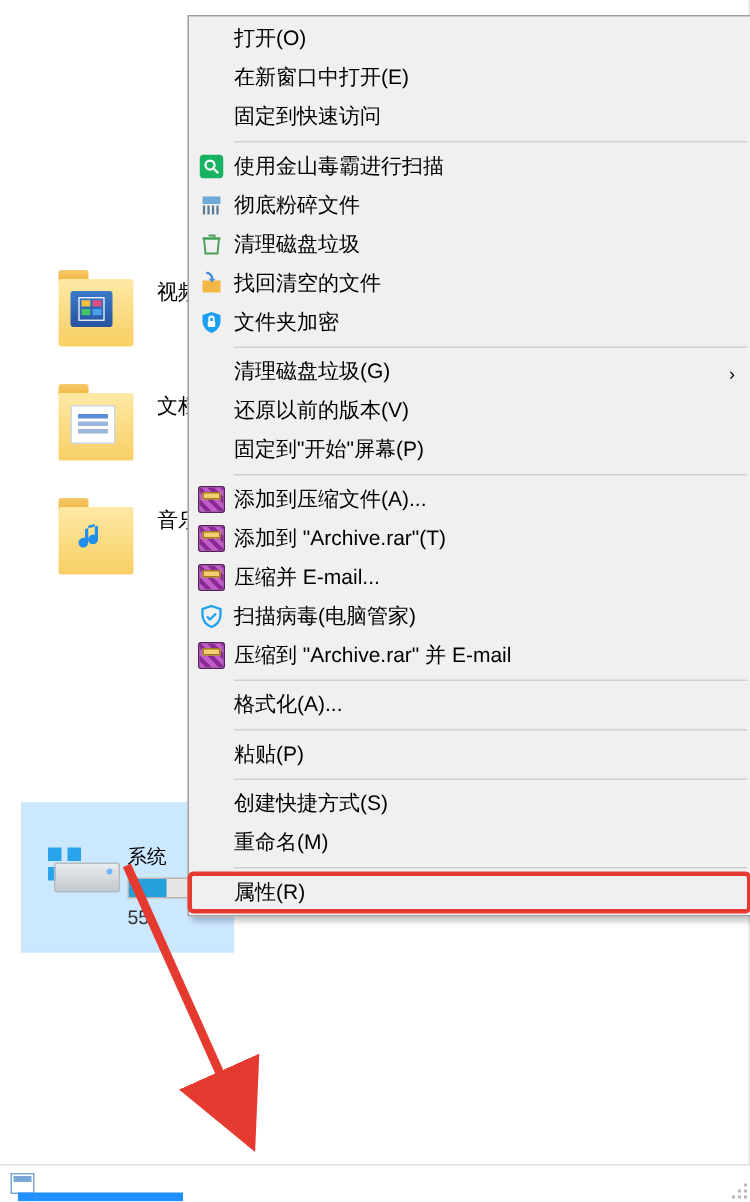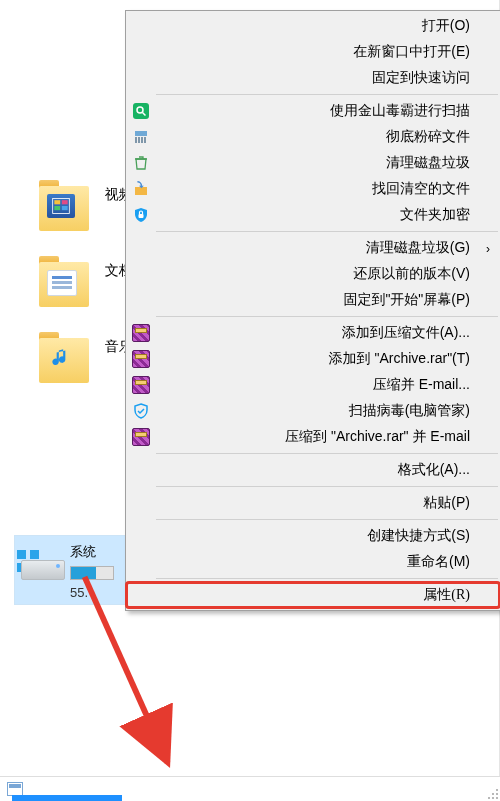--- a/index.html
+++ b/index.html
@@ -15,21 +15,21 @@
   .folder-overlay{position:absolute;left:8px;top:8px;width:28px;height:24px;display:flex;align-items:center;justify-content:center;border-radius:2px;}
   .ov-video{background:linear-gradient(#3a7ac8,#2654a0);} 
   .ov-video svg{width:20px;height:20px;}
   .ov-doc{background:#fff;border:1px solid #cfd8e2;}
   .ov-doc::after{content:"";position:absolute;top:5px;left:4px;right:4px;height:3px;background:#5a8fd6;box-shadow:0 5px 0 #9ab7da,0 10px 0 #9ab7da;}
   .ov-music{background:transparent;}
   .ov-music svg{width:26px;height:26px;}
   .folder-label{margin-left:6px;font-size:14px;color:#000;overflow:hidden;white-space:nowrap;}
 
   
-  .drive-item{position:absolute;left:14px;top:535px;width:110px;height:68px;border:1px solid #cce4f7;background:#cce8ff;padding:0;display:flex;}
+  .drive-item{position:absolute;left:14px;top:535px;width:110px;height:68px;border:1px solid #cce4f7;background:#cce8ff;padding:15px;display:flex;align-items:flex-end;}
   .drive-icon{width:55px;height:68px;display:flex;align-items:center;justify-content:center;}
   .drive-icon .disk{width:42px;height:18px;background:linear-gradient(#e8ecef,#c4c9cd);border-radius:2px;position:relative;border:1px solid #b7bcc0;}
   .drive-icon .disk::after{content:"";position:absolute;right:4px;top:3px;width:4px;height:4px;background:#6fb5ff;border-radius:50%;}
   .drive-icon .winflag{position:absolute;width:22px;height:22px;transform:translate(-4px,-10px);} 
   .drive-icon .winflag span{position:absolute;width:9px;height:9px;background:#29a4ea;}
   .drive-icon .winflag span:nth-child(1){left:0;top:0;}
   .drive-icon .winflag span:nth-child(2){right:0;top:0;}
   .drive-icon .winflag span:nth-child(3){left:0;bottom:0;}
   .drive-icon .winflag span:nth-child(4){right:0;bottom:0;}
   .drive-info{flex:1;padding-top:7px;}
@@ -49,27 +49,27 @@
   .status-handle span:nth-child(3){right:0;bottom:8px;}
   .status-handle span:nth-child(4){right:4px;bottom:0;}
   .status-handle span:nth-child(5){right:4px;bottom:4px;}
   .status-handle span:nth-child(6){right:8px;bottom:0;}
 
   
   .sel-bar{position:absolute;left:12px;bottom:0;width:110px;height:6px;background:#1e90ff;}
 
   
   .menu{position:absolute;left:125px;top:10px;width:374px;background:#f0f0f0;border:1px solid #a0a0a0;box-shadow:3px 3px 4px rgba(0,0,0,.25);padding:2px 0;}
-  .mi{display:flex;align-items:center;height:26px;position:relative;text-align:right;}
+  .mi{display:flex;align-items:center;height:26px;position:relative;}
   .mi-icon{width:30px;display:flex;align-items:center;justify-content:center;flex:0 0 30px;}
   .mi-icon svg,.mi-icon .ico{width:16px;height:16px;}
   .mi-text{flex:1;color:#000;padding-right:30px;font-size:14px;}
   .mi-arrow{position:absolute;right:10px;top:7px;color:#000;font-size:12px;}
   .sep{height:1px;background:#d0d0d0;margin:3px 2px 3px 30px;}
-  .highlight-last{outline:3px solid #e53a2f;outline-offset:-2px;border-radius:3px;font-family:Liberation Serif, serif;}
+  .highlight-last{outline:3px solid #e53a2f;outline-offset:-2px;border-radius:3px;}
   .rar{background:repeating-linear-gradient(45deg,#c15bc8 0 3px,#8c2a95 3px 6px);border:1px solid #5a1c63;border-radius:2px;position:relative;}
   .rar::after{content:"";position:absolute;left:2px;right:2px;top:3px;height:3px;background:#f5cd73;border:1px solid #a07a1f;}
 
   
   .arrow{position:absolute;left:78px;top:572px;width:150px;height:215px;pointer-events:none;}
   .arrow svg{width:100%;height:100%;overflow:visible;}
 </style>
 </head>
 <body>
 <div class="stage">

